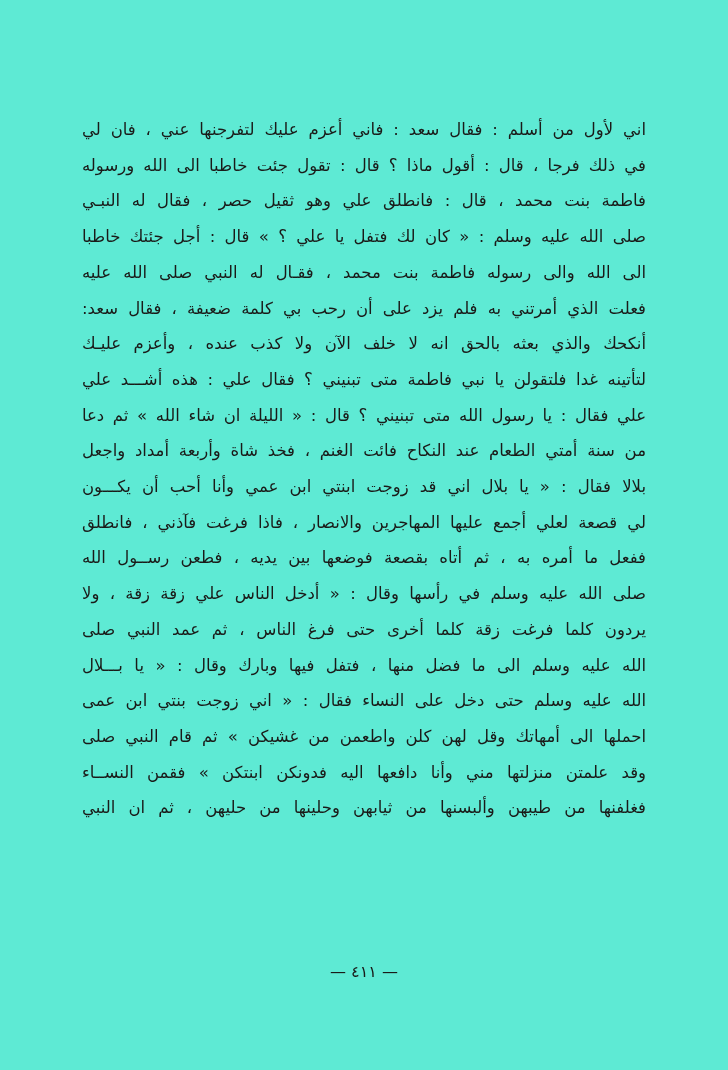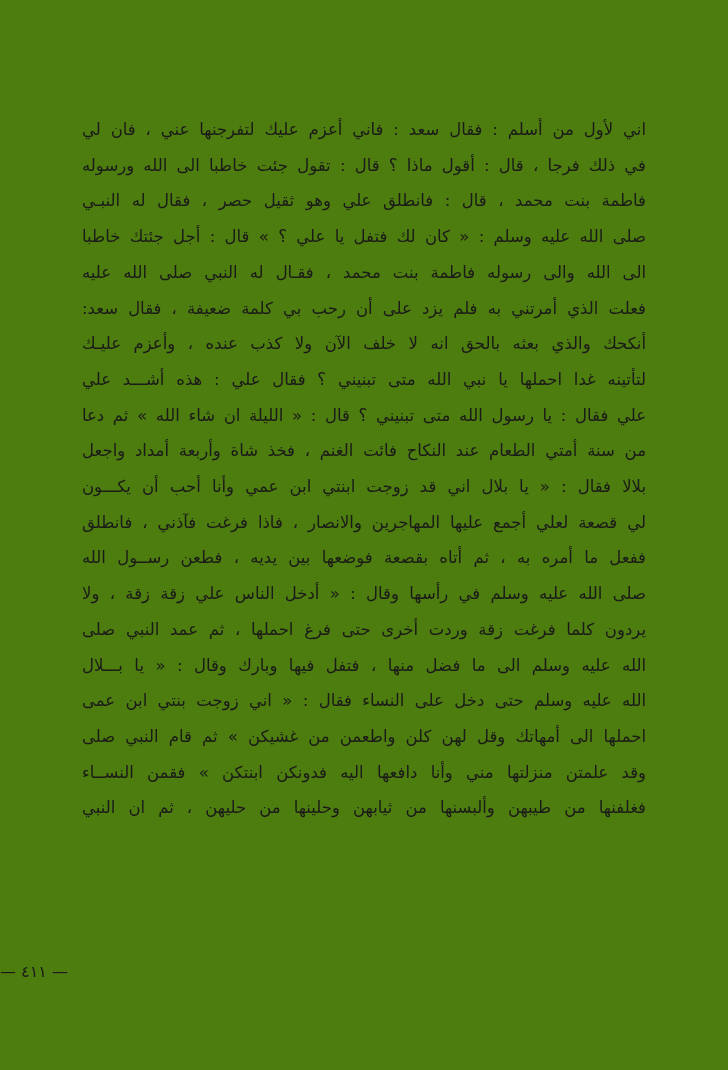--- a/index.html
+++ b/index.html
@@ -5,21 +5,21 @@
   html, body {
     margin: 0;
     padding: 0;
     background: #e8e8e4;
   }
   .page {
     position: relative;
     width: 728px;
     height: 1070px;
     margin: 0 auto;
-    background: #4d7c0f;
+    background: #5eead4;
     color: #161616;
     font-family: "DejaVu Sans", sans-serif;
     overflow: hidden;
   }
   .text-block {
     position: absolute;
     top: 112px;
     right: 82px;
     width: 564px;
     direction: rtl;
@@ -32,46 +32,46 @@
     text-align: justify;
     text-align-last: justify;
     white-space: normal;
     color: #1a1a18;
   }
   .page-number {
     position: absolute;
     top: 962px;
     left: 0;
     width: 100%;
-    text-align: left;
+    text-align: center;
     direction: rtl;
     font-size: 16px;
     color: #1a1a18;
   }
 </style>
 </head>
 <body>
 
 <div class="page">
   <div class="text-block">
     <div class="line">اني لأول من أسلم : فقال سعد : فاني أعزم عليك لتفرجنها عني ، فان لي</div>
     <div class="line">في ذلك فرجا ، قال : أقول ماذا ؟ قال : تقول جئت خاطبا الى الله ورسوله</div>
     <div class="line">فاطمة بنت محمد ، قال : فانطلق علي وهو ثقيل حصر ، فقال له النبـي</div>
     <div class="line">صلى الله عليه وسلم : « كان لك فتفل يا علي ؟ » قال : أجل جئتك خاطبا</div>
     <div class="line">الى الله والى رسوله فاطمة بنت محمد ، فقـال له النبي صلى الله عليه</div>
     <div class="line">فعلت الذي أمرتني به فلم يزد على أن رحب بي كلمة ضعيفة ، فقال سعد:</div>
     <div class="line">أنكحك والذي بعثه بالحق انه لا خلف الآن ولا كذب عنده ، وأعزم عليـك</div>
-    <div class="line">لتأتينه غدا احملها يا نبي الله متى تبنيني ؟ فقال علي : هذه أشـــد علي</div>
+    <div class="line">لتأتينه غدا فلتقولن يا نبي فاطمة متى تبنيني ؟ فقال علي : هذه أشـــد علي</div>
     <div class="line">علي فقال : يا رسول الله متى تبنيني ؟ قال : « الليلة ان شاء الله » ثم دعا</div>
     <div class="line">من سنة أمتي الطعام عند النكاح فائت الغنم ، فخذ شاة وأربعة أمداد واجعل</div>
     <div class="line">بلالا فقال : « يا بلال اني قد زوجت ابنتي ابن عمي وأنا أحب أن يكـــون</div>
     <div class="line">لي قصعة لعلي أجمع عليها المهاجرين والانصار ، فاذا فرغت فآذني ، فانطلق</div>
     <div class="line">ففعل ما أمره به ، ثم أتاه بقصعة فوضعها بين يديه ، فطعن رســول الله</div>
     <div class="line">صلى الله عليه وسلم في رأسها وقال : « أدخل الناس علي زقة زقة ، ولا</div>
-    <div class="line">يردون كلما فرغت زقة وردت أخرى حتى فرغ احملها ، ثم عمد النبي صلى</div>
+    <div class="line">يردون كلما فرغت زقة كلما أخرى حتى فرغ الناس ، ثم عمد النبي صلى</div>
     <div class="line">الله عليه وسلم الى ما فضل منها ، فتفل فيها وبارك وقال : « يا بـــلال</div>
     <div class="line">الله عليه وسلم حتى دخل على النساء فقال : « اني زوجت بنتي ابن عمى</div>
     <div class="line">احملها الى أمهاتك وقل لهن كلن واطعمن من غشيكن » ثم قام النبي صلى</div>
     <div class="line">وقد علمتن منزلتها مني وأنا دافعها اليه فدونكن ابنتكن » فقمن النســاء</div>
     <div class="line">فغلفنها من طيبهن وألبسنها من ثيابهن وحلينها من حليهن ، ثم ان النبي</div>
   </div>
   <div class="page-number">— ٤١١ —</div>
 </div>
 
 </body></html>

